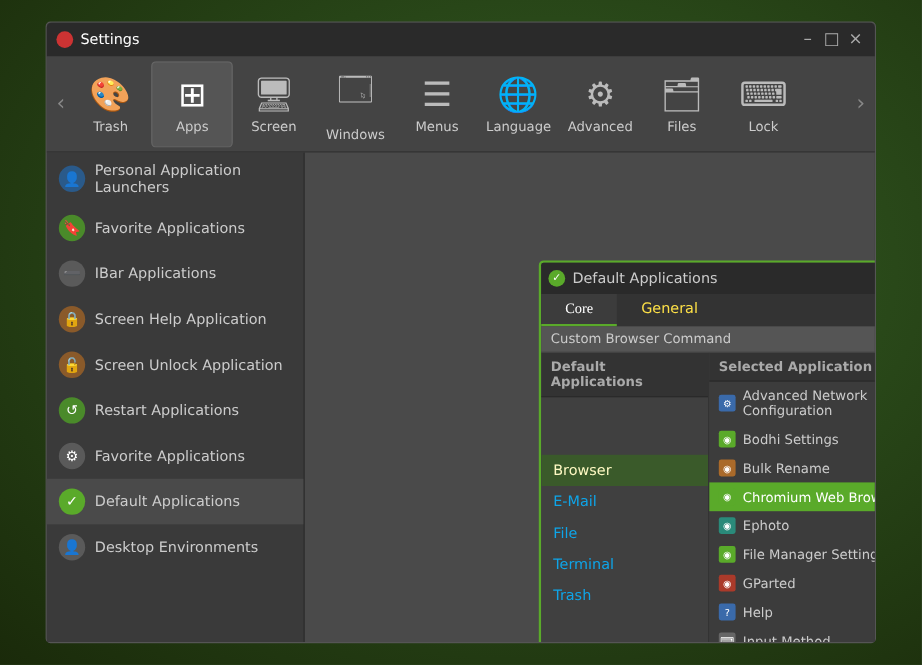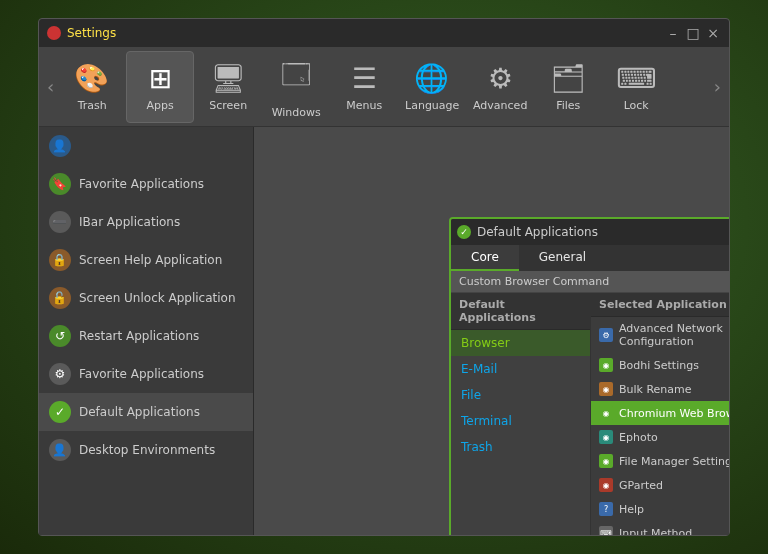--- a/index.html
+++ b/index.html
@@ -41,21 +41,21 @@
       height: 28px;
       display: flex;
       align-items: center;
       justify-content: space-between;
       padding: 0 8px;
       border-radius: 4px 4px 0 0;
       flex-shrink: 0;
     }
     .title-bar-left { display: flex; align-items: center; gap: 6px; }
     .title-bar-close { width: 14px; height: 14px; background: #cc3333; border-radius: 50%; cursor: pointer; }
-    .title-bar-title { color: #fde047; font-size: 12px; }
+    .title-bar-title { color: #ffffff; font-size: 12px; }
     .title-bar-right { display: flex; gap: 4px; }
     .title-btn { color: #aaa; font-size: 14px; cursor: pointer; width: 16px; text-align: center; }
 
     
     .toolbar {
       background: #444;
       height: 80px;
       display: flex;
       align-items: center;
       padding: 0 4px;
@@ -170,28 +170,29 @@
 
     
     .dialog-tabs {
       display: flex;
       background: #333;
       flex-shrink: 0;
     }
     .dialog-tab {
       padding: 5px 20px;
       font-size: 12px;
-      color: #e5e5e5;
+      color: #fde047;
       cursor: pointer;
       border-bottom: 2px solid transparent;
     }
     .dialog-tab.active {
       background: #3c3c3c;
       border-bottom: 2px solid #5aaa2a;
       color: #fff;
+      font-family: Liberation Serif, serif;
     }
 
     
     .custom-cmd-bar {
       background: #555;
       padding: 4px 8px;
       font-size: 11px;
       color: #ccc;
       border-bottom: 1px solid #444;
       flex-shrink: 0;
@@ -219,21 +220,21 @@
       color: #aaa;
       font-weight: bold;
       border-bottom: 1px solid #2a2a2a;
     }
     .col-item {
       padding: 6px 10px;
       font-size: 12px;
       color: #0ea5e9;
       cursor: pointer;
     }
-    .col-item.selected { background: #3a5a2a; color: #84cc16; }
+    .col-item.selected { background: #3a5a2a; color: #fef9c3; margin-top: 48px; }
 
     
     .selected-app-col {
       flex: 1;
       background: #3c3c3c;
       overflow-y: auto;
     }
     .app-item {
       display: flex;
       align-items: center;
@@ -316,20 +317,21 @@
       </div>
     </div>
     <span class="toolbar-nav">›</span>
   </div>
 
   <div class="content-area">
 
     <div class="sidebar">
       <div class="sidebar-item">
         <div class="sidebar-icon blue">👤</div>
+        <span>Personal Application Launchers</span>
       </div>
       <div class="sidebar-item">
         <div class="sidebar-icon green">🔖</div>
         <span>Favorite Applications</span>
       </div>
       <div class="sidebar-item">
         <div class="sidebar-icon gear">➖</div>
         <span>IBar Applications</span>
       </div>
       <div class="sidebar-item">

